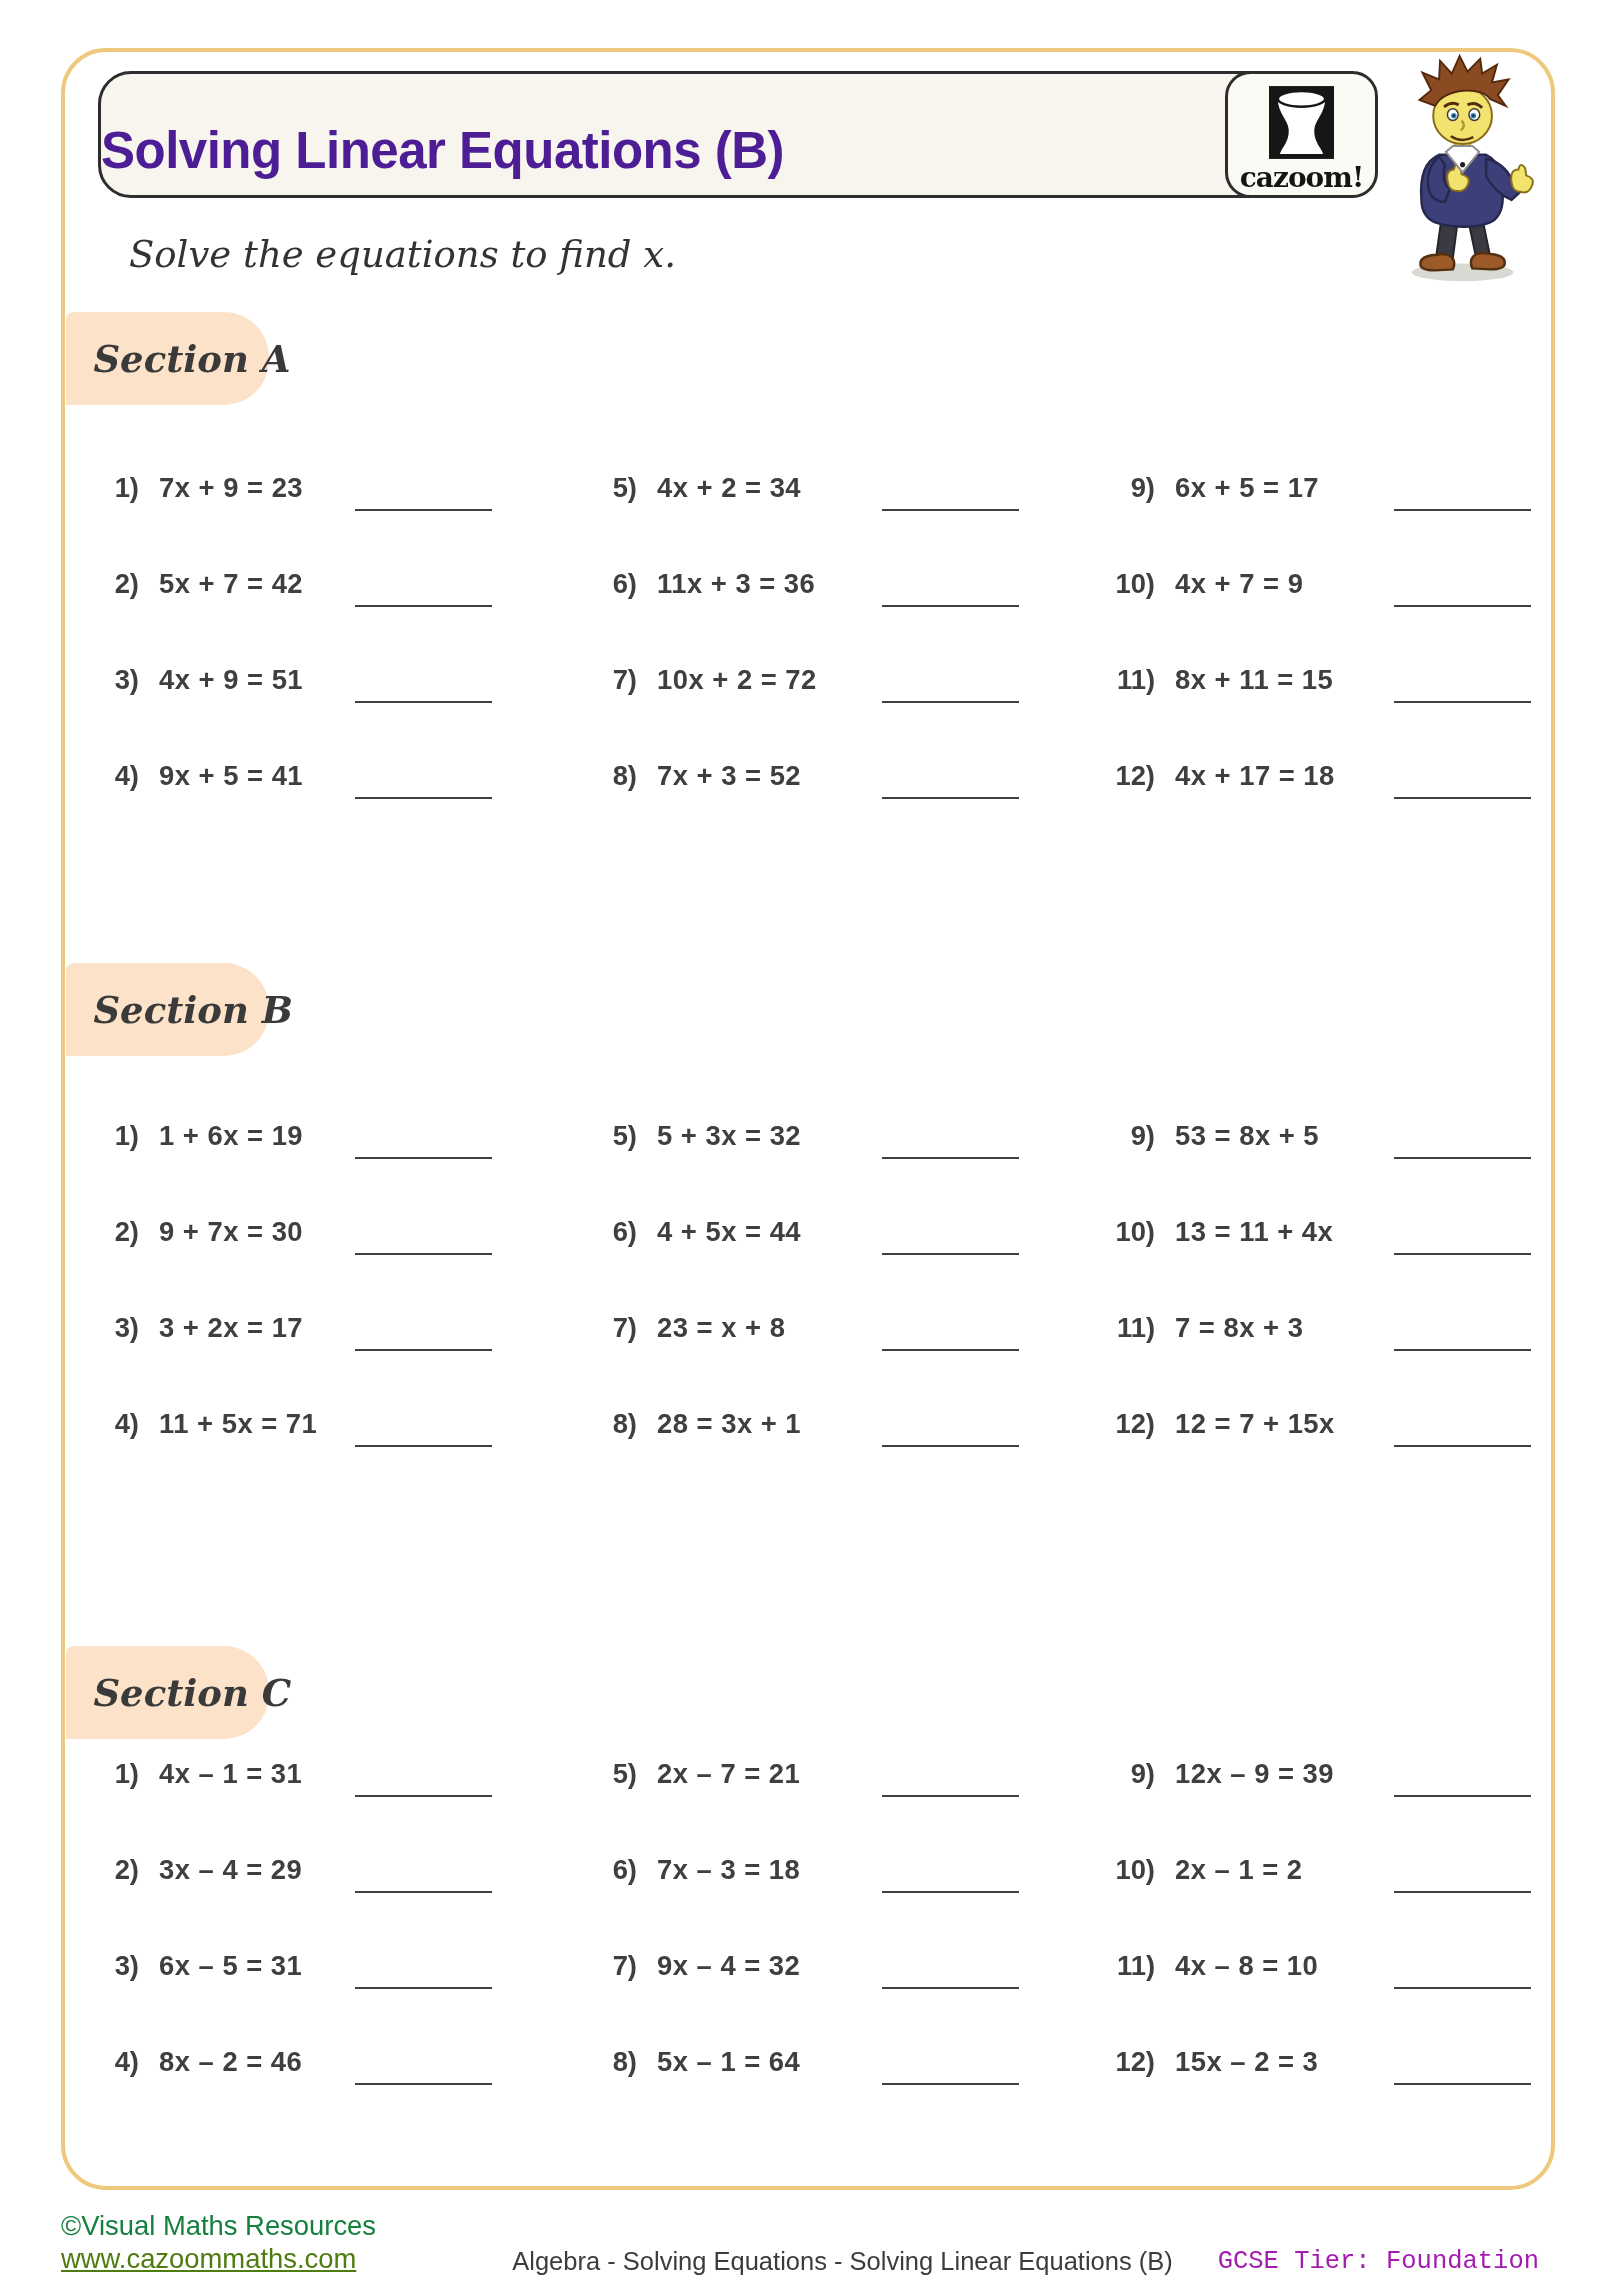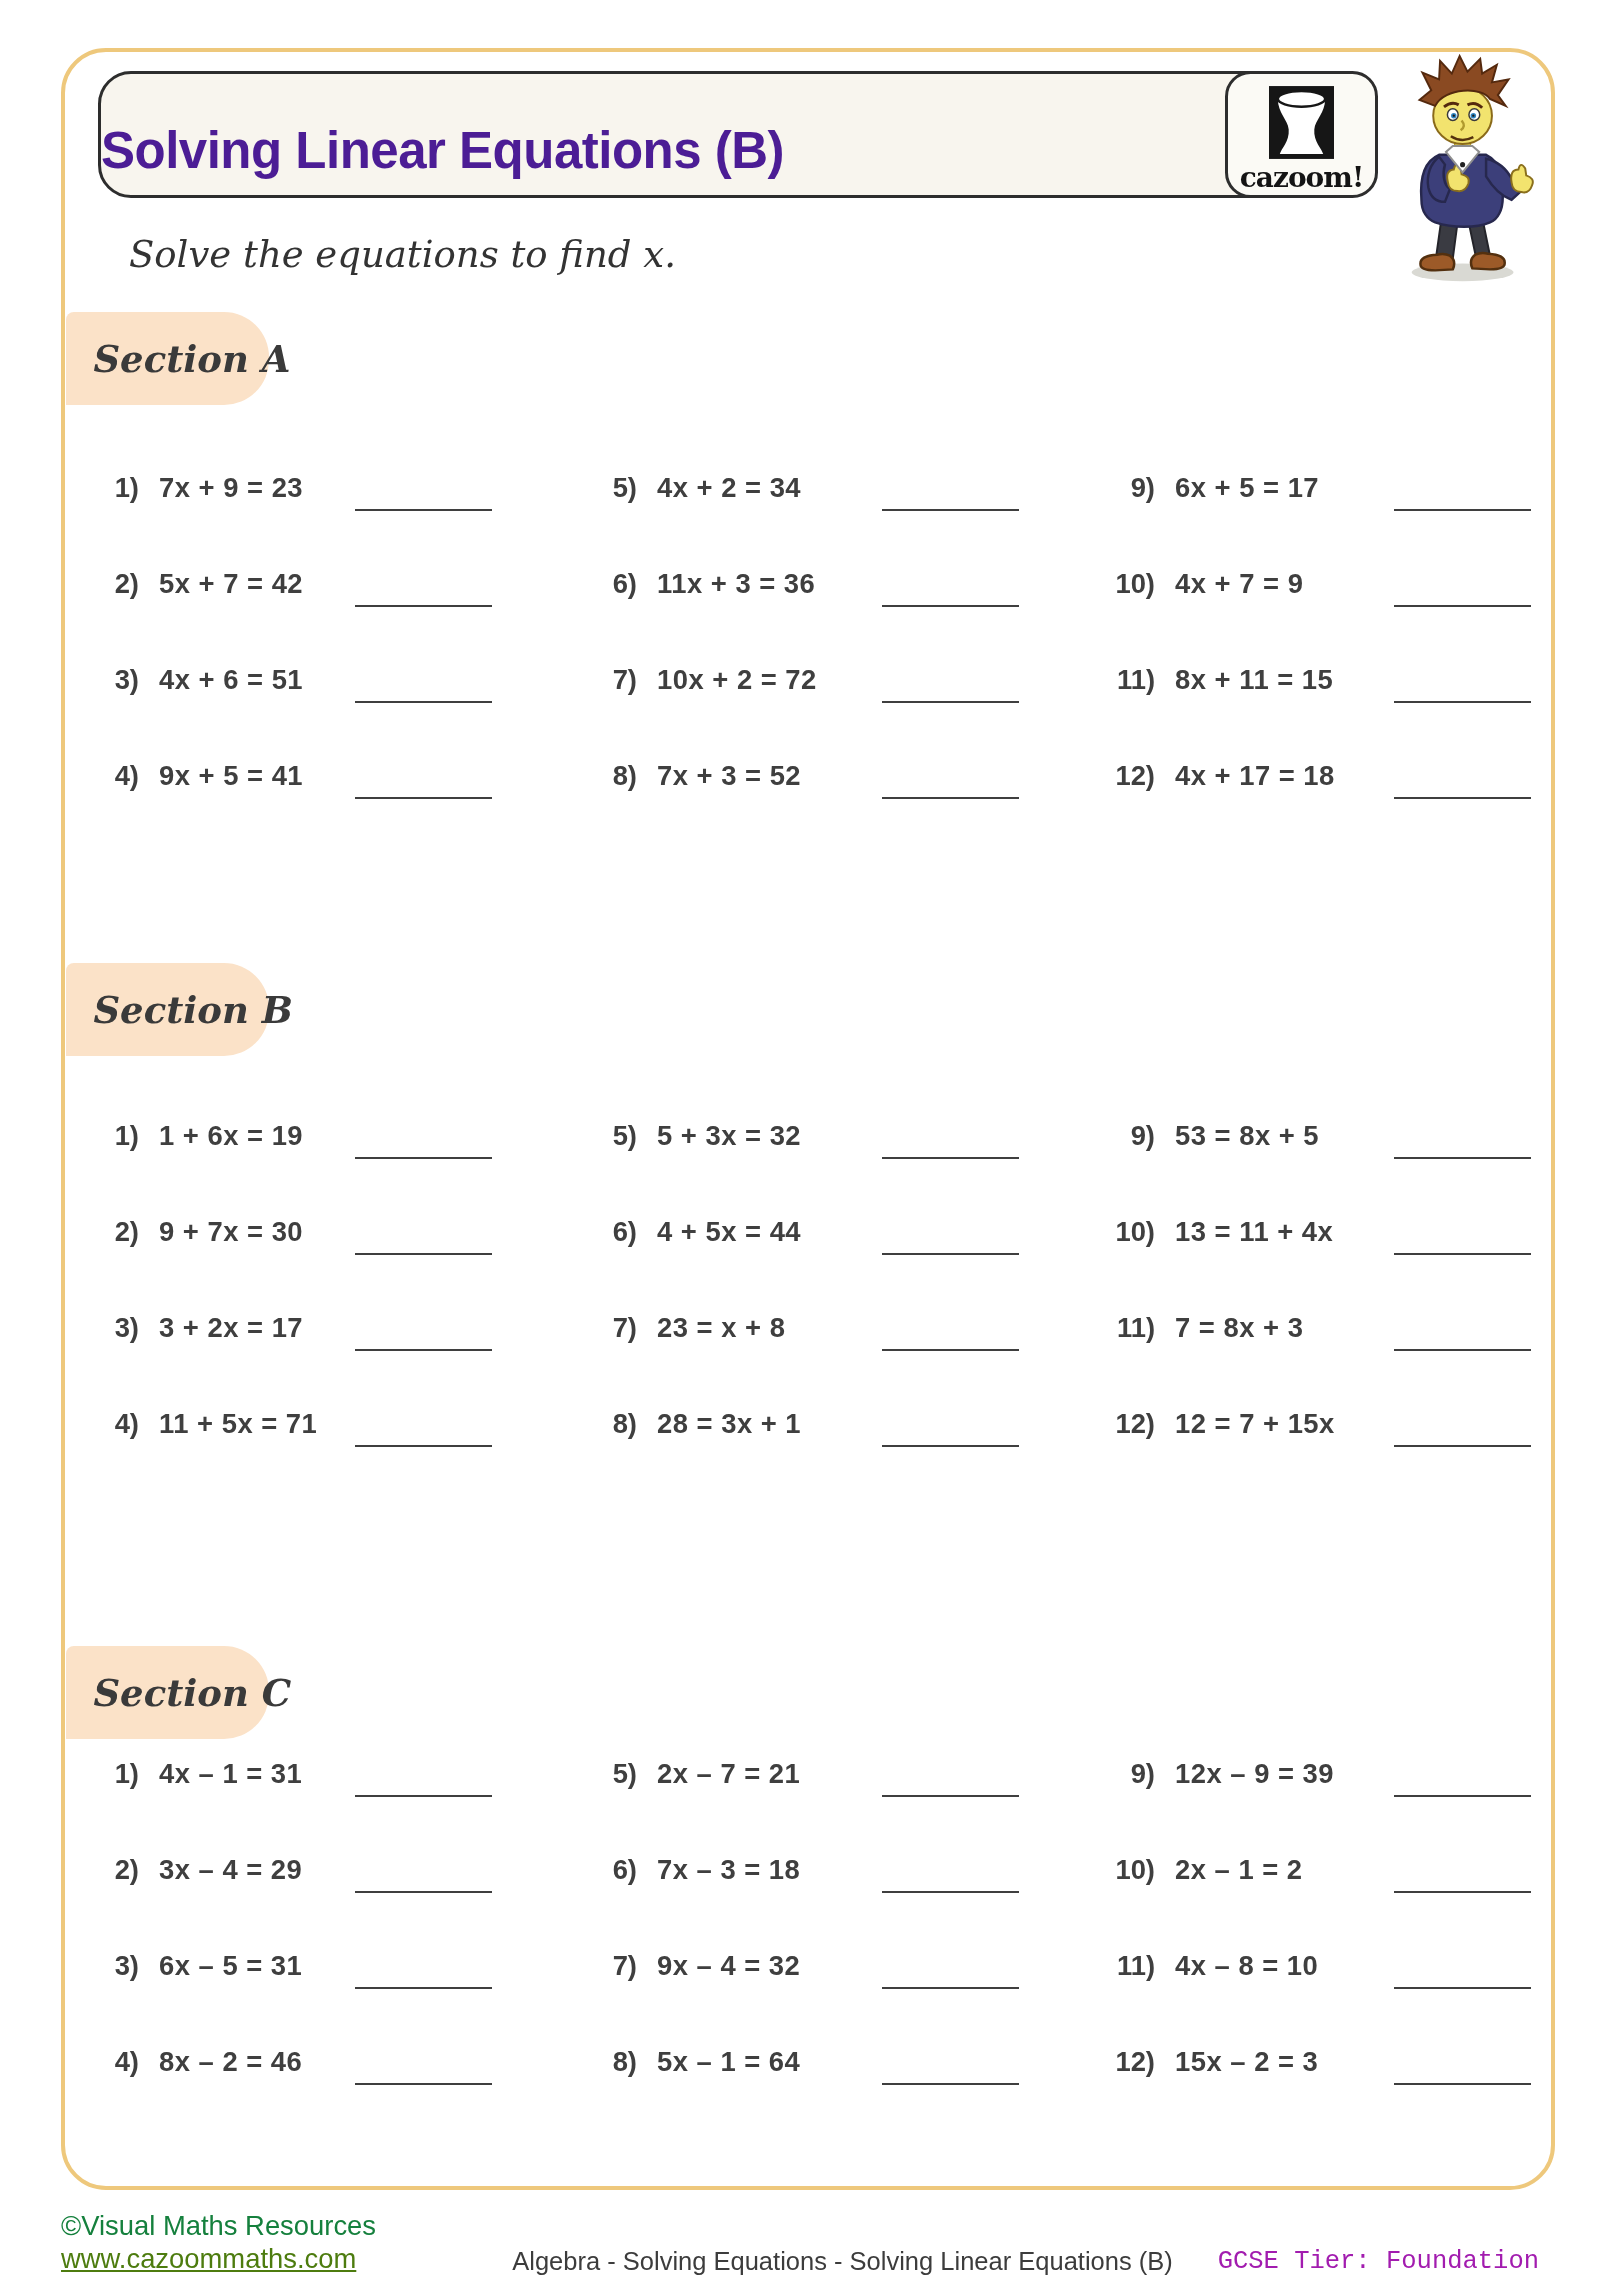--- a/index.html
+++ b/index.html
@@ -158,21 +158,21 @@
       <span class="q-eq">7x + 9 = 23</span>
       <div class="q-line"></div>
     </div>
     <div class="q-item">
       <span class="q-num">2)</span>
       <span class="q-eq">5x + 7 = 42</span>
       <div class="q-line"></div>
     </div>
     <div class="q-item">
       <span class="q-num">3)</span>
-      <span class="q-eq">4x + 6 = 51</span>
+      <span class="q-eq">4x + 9 = 51</span>
       <div class="q-line"></div>
     </div>
     <div class="q-item">
       <span class="q-num">4)</span>
       <span class="q-eq">9x + 5 = 41</span>
       <div class="q-line"></div>
     </div>
     <div class="q-item">
       <span class="q-num">5)</span>
       <span class="q-eq">4x + 2 = 34</span>

